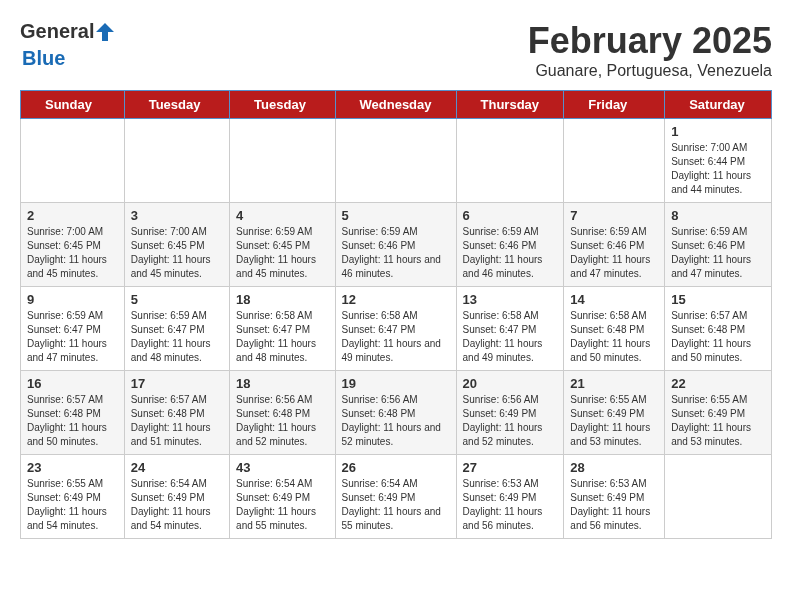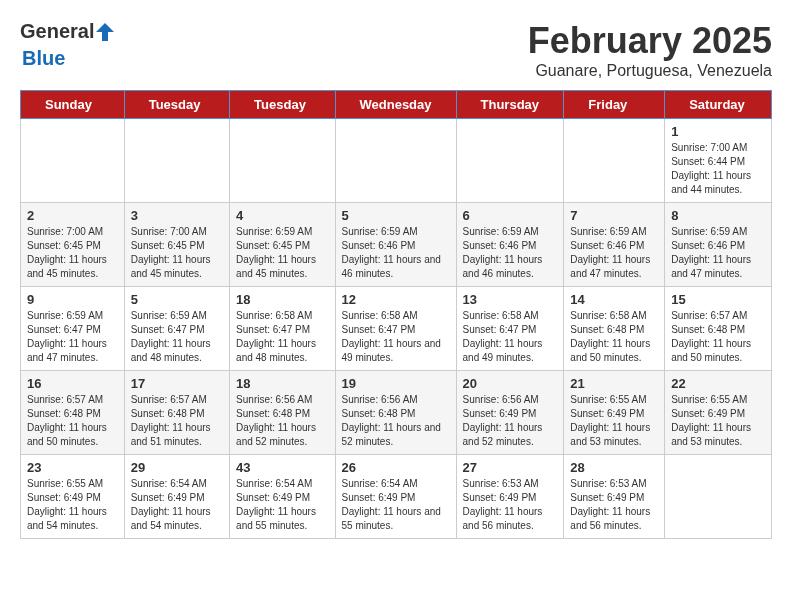--- a/index.html
+++ b/index.html
@@ -256,21 +256,21 @@
         </td>
       </tr>
       <tr>
         <td>
           <span class="day-number">23</span>
           <div class="day-info" style="white-space: pre-line;">Sunrise: 6:55 AM
 Sunset: 6:49 PM
 Daylight: 11 hours and 54 minutes.</div>
         </td>
         <td>
-          <span class="day-number">29</span>
+          <span class="day-number">24</span>
           <div class="day-info" style="white-space: pre-line;">Sunrise: 6:54 AM
 Sunset: 6:49 PM
 Daylight: 11 hours and 54 minutes.</div>
         </td>
         <td>
           <span class="day-number">43</span>
           <div class="day-info" style="white-space: pre-line;">Sunrise: 6:54 AM
 Sunset: 6:49 PM
 Daylight: 11 hours and 55 minutes.</div>
         </td>

